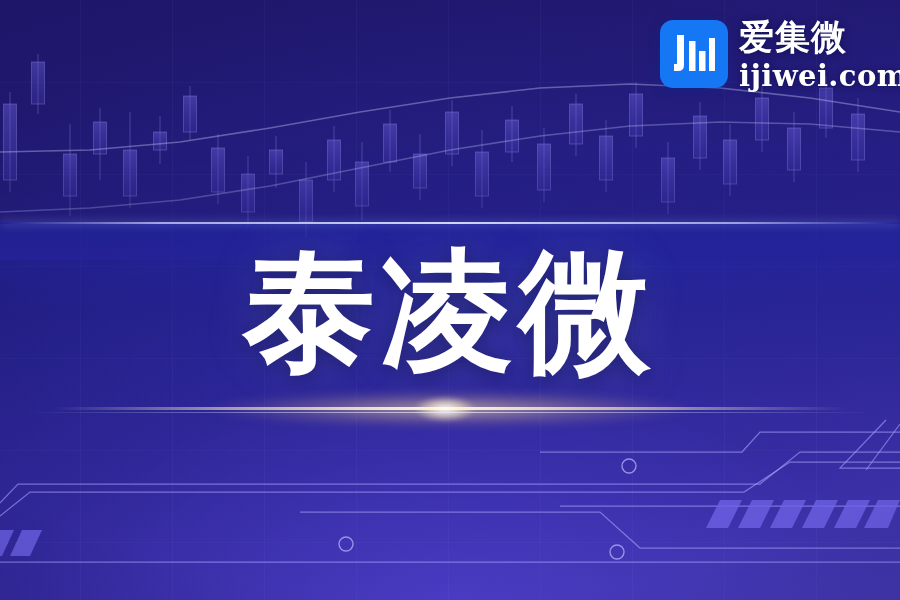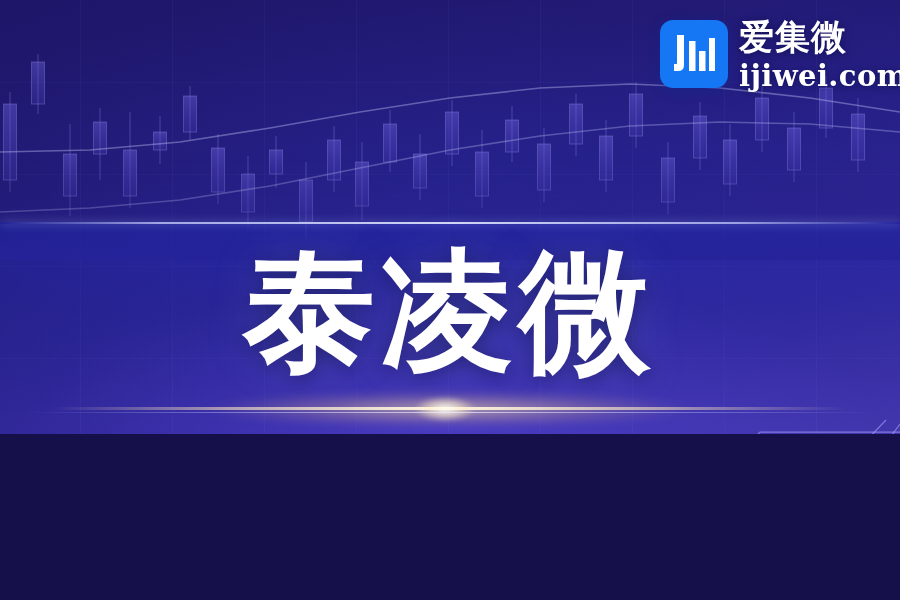--- a/index.html
+++ b/index.html
@@ -1,20 +1,20 @@
 <!DOCTYPE html>
 <html><head>
 <meta charset="utf-8">
 <style>
   html,body{margin:0;padding:0;background:#15104a;}
   *{box-sizing:border-box;}
 
   #stage{
     position:relative;
-    width:900px;height:434px;
+    width:900px;height:600px;
     overflow:hidden;
     font-family:"Liberation Sans","DejaVu Sans",sans-serif;
     background:
       radial-gradient(120% 90% at 50% 100%, rgba(86,70,220,0.55) 0%, rgba(60,48,175,0.28) 40%, rgba(0,0,0,0) 72%),
       radial-gradient(90% 70% at 50% 48%, rgba(40,40,160,0.45) 0%, rgba(0,0,0,0) 70%),
       linear-gradient(165deg, #1e1669 0%, #221a74 28%, #262087 52%, #342a9c 78%, #4539ad 100%);
   }
 
   .layer{position:absolute;left:0;top:0;width:900px;height:600px;pointer-events:none;}
 

